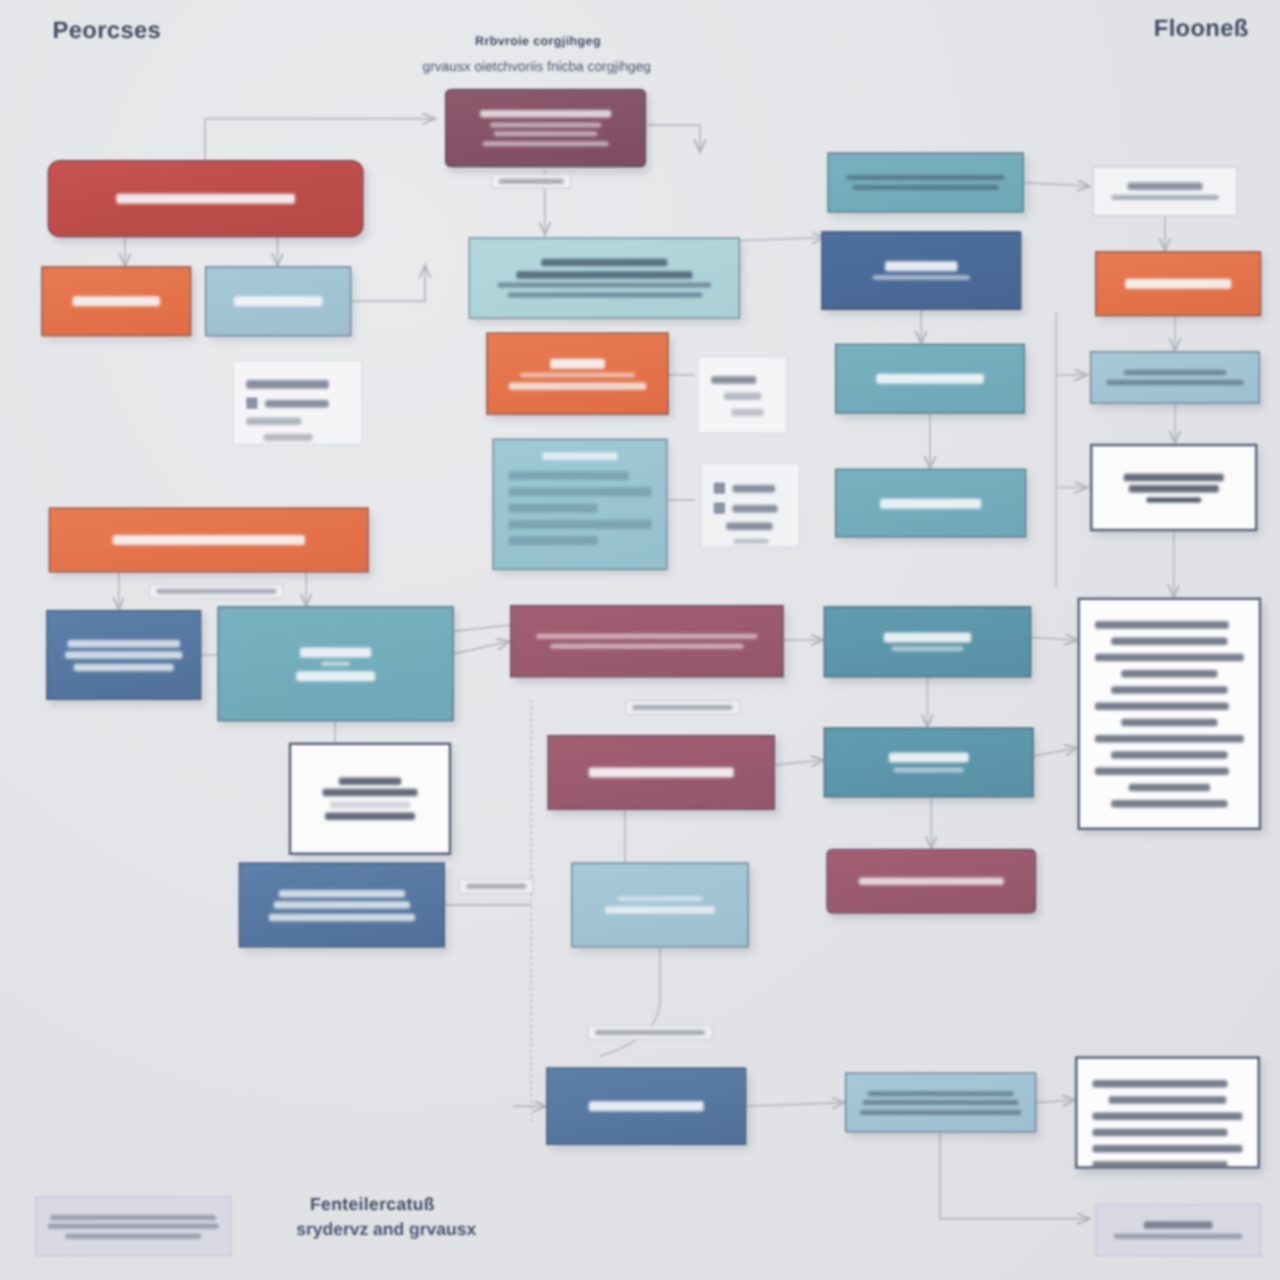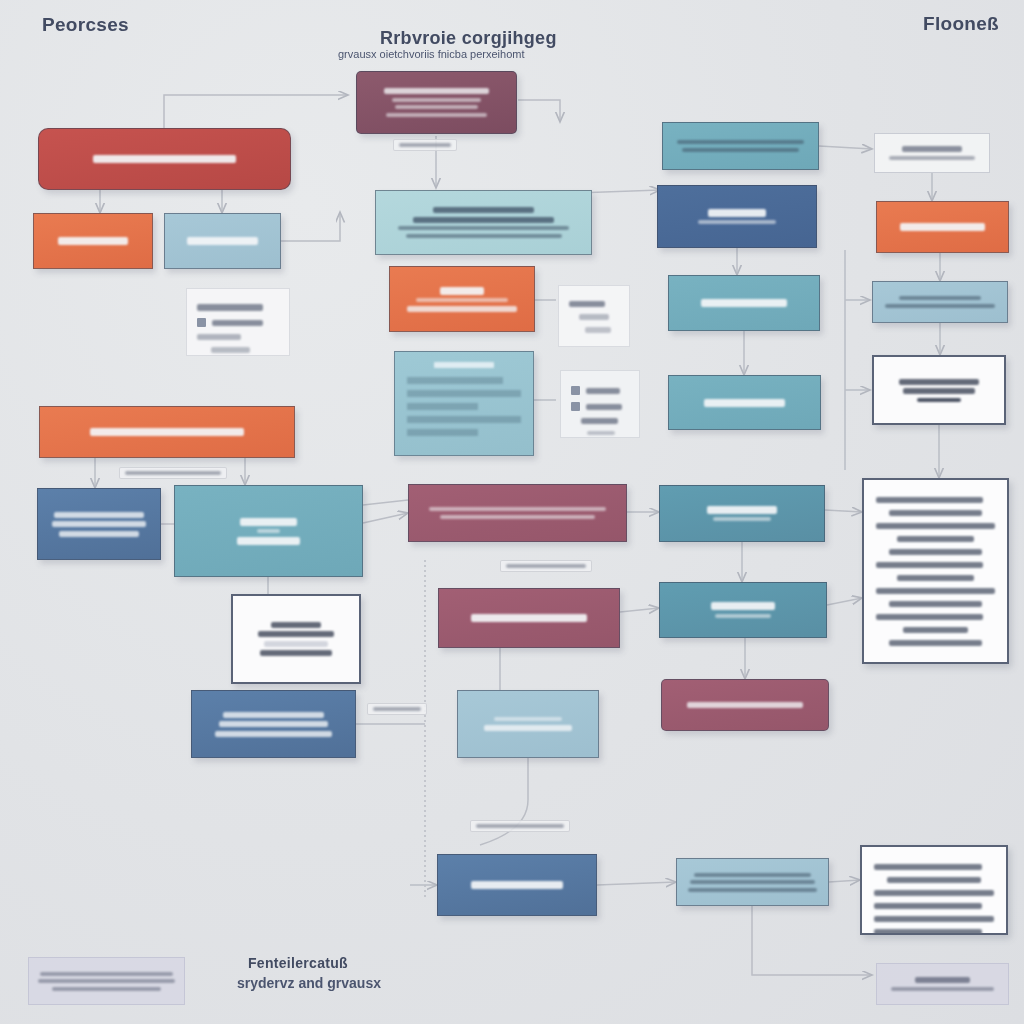--- a/index.html
+++ b/index.html
@@ -192,22 +192,22 @@
         <path d="M363,505 L408,500" marker-end="none"></path>
 
         <path d="M535,300 L556,300" marker-end="none"></path>
 
         <path d="M534,400 L556,400" marker-end="none"></path>
       </g>
     </svg>
 
     <div class="title" style="left:42px;top:14px;font-size:19px;">Peorcses</div>
 
-    <div class="title" style="left:380px;top:28px;font-size:18px;">Rrbvroie corgjihgeg</div>
-    <div class="subtitle" style="left:338px;top:48px;font-size:11px;">grvausx oietchvoriis fnicba perxeihomt</div>
+    <div class="title" style="left:380px;top:28px;font-size:10px;">Rrbvroie corgjihgeg</div>
+    <div class="subtitle" style="left:338px;top:48px;font-size:11px;">grvausx oietchvoriis fnicba corgjihgeg</div>
 
     <div class="title" style="left:923px;top:13px;font-size:19px;">Flooneß</div>
 
     <div class="node c-red rounded" style="left:38px;top:128px;width:253px;height:62px;">
       <span class="txt onfill">
         <span class="bar b1" style="width:62%"></span>
       </span>
     </div>
 
     <div class="node c-orange" style="left:33px;top:213px;width:120px;height:56px;">

